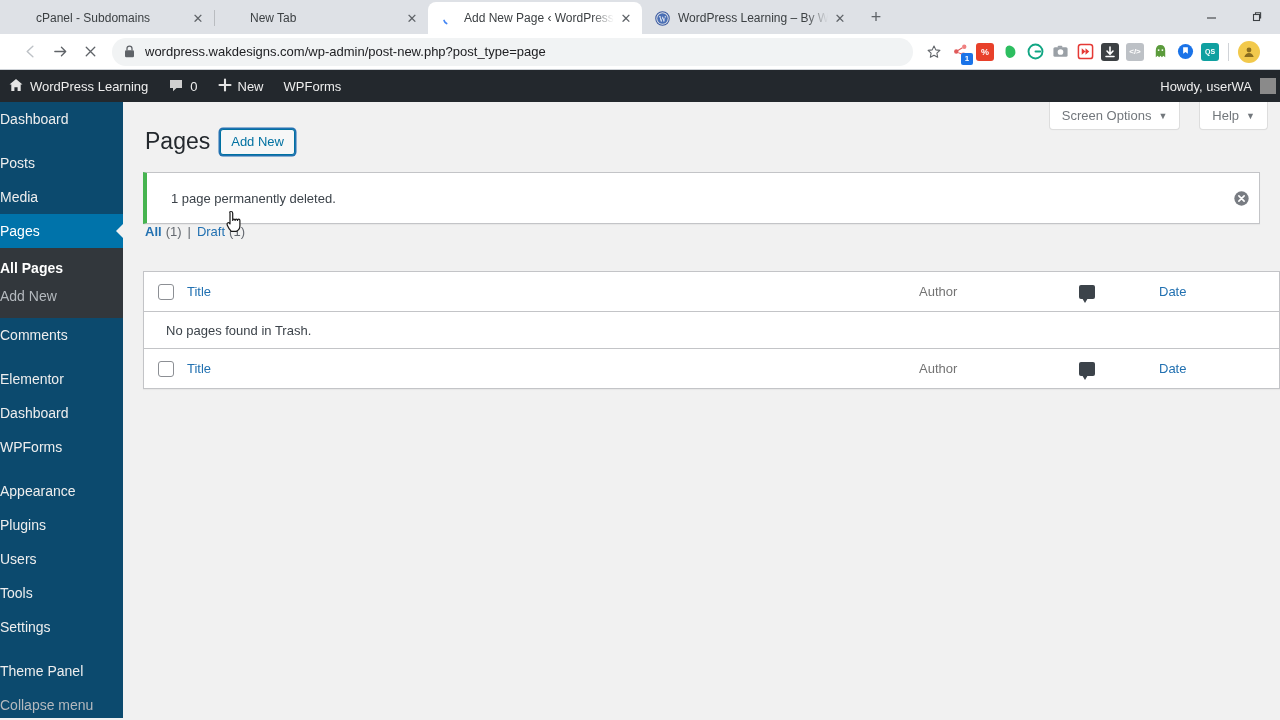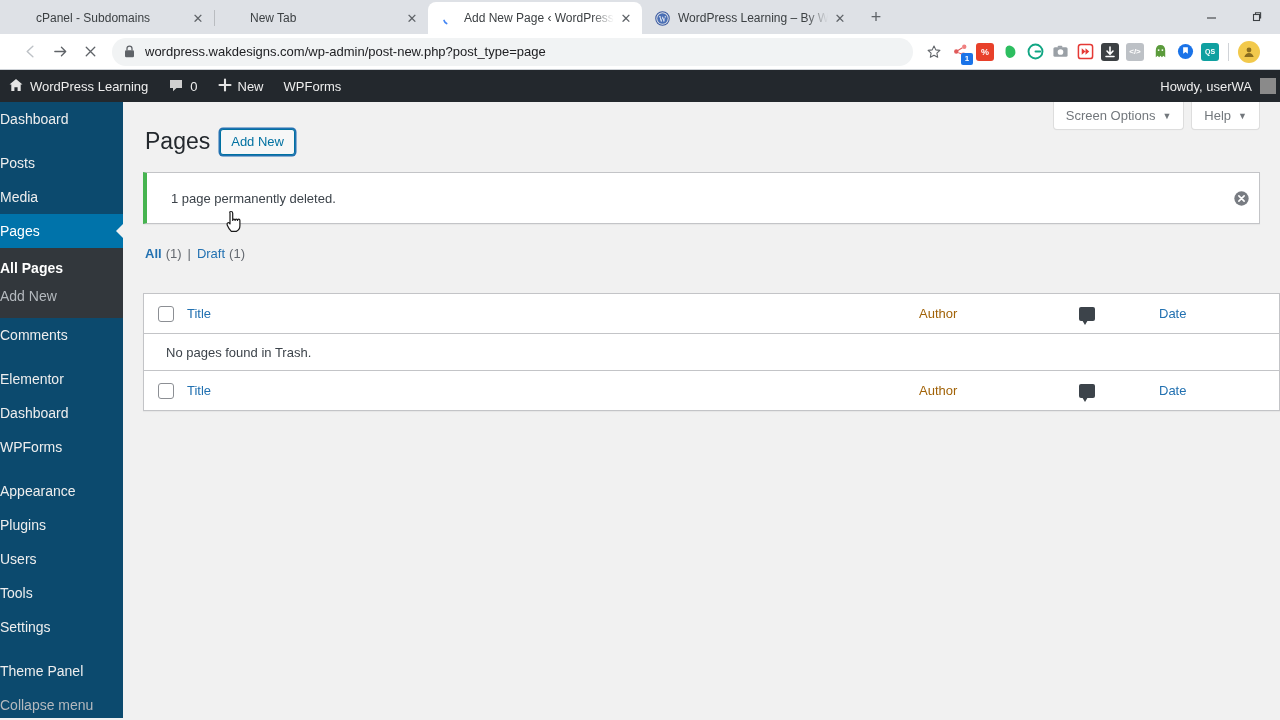--- a/index.html
+++ b/index.html
@@ -272,23 +272,23 @@
   
   .wp-content {
     flex: 1 1 auto;
     background: #f1f1f1;
     position: relative;
     overflow: hidden;
     padding: 0 20px 0 20px;
   }
   .screen-meta-links {
     position: absolute;
-    top: 0; right: 20px;
-    display: flex;
-    gap: 4px;
+    top: 0; right: 12px;
+    display: flex;
+    gap: 16px;
     justify-content: space-between;
   }
   .meta-link {
     background: #fff;
     border: 1px solid #ddd;
     border-top: none;
     border-radius: 0 0 4px 4px;
     height: 28px;
     padding: 0 12px;
     display: flex;
@@ -349,21 +349,20 @@
     right: 8px;
     top: 50%;
     margin-top: -10px;
     width: 20px; height: 20px;
     display: flex; align-items: center; justify-content: center;
     color: #787c82;
     font-size: 15px;
   }
 
   .subsubsub {
-    margin-top: 22px;
     padding-left: 2px;
     font-size: 13px;
     color: #646970;
     display: flex;
     align-items: center;
     gap: 4px;
   }
   .subsubsub a { color: #2271b1; text-decoration: none; }
   .subsubsub .cnt { color: #646970; }
   .subsubsub .sep { color: #646970; padding: 0 2px; }
@@ -398,21 +397,21 @@
     align-items: center;
     justify-content: center;
   }
   .cb-box {
     width: 16px; height: 16px;
     border: 1px solid #8c8f94;
     border-radius: 3px;
     background: #fff;
   }
   .col-title { flex: 1 1 auto; color: #2271b1; }
-  .col-author { width: 160px; flex: 0 0 160px; color: #a16207; }
+  .col-author { width: 160px; flex: 0 0 160px; color: #737373; }
   .col-comments { width: 80px; flex: 0 0 80px; display: flex; align-items: center; }
   .col-date { width: 120px; flex: 0 0 120px; color: #2271b1; }
 
   .comment-bubble-icon {
     width: 16px; height: 14px;
     background: #3c434a;
     border-radius: 2px;
     position: relative;
   }
   .comment-bubble-icon::after {

